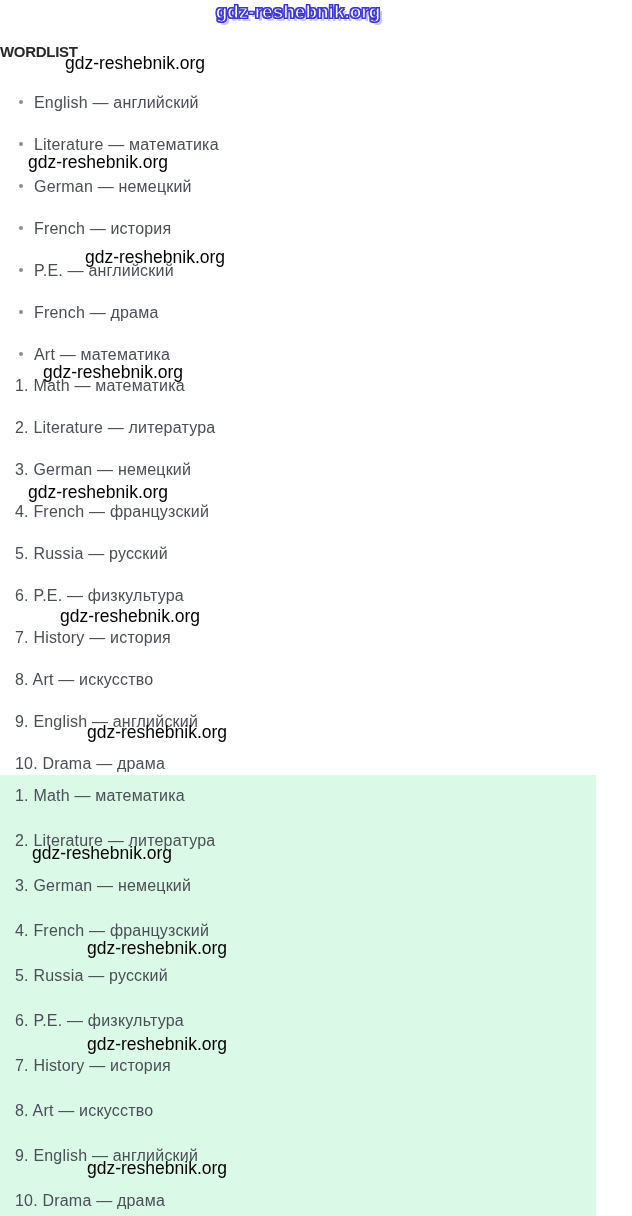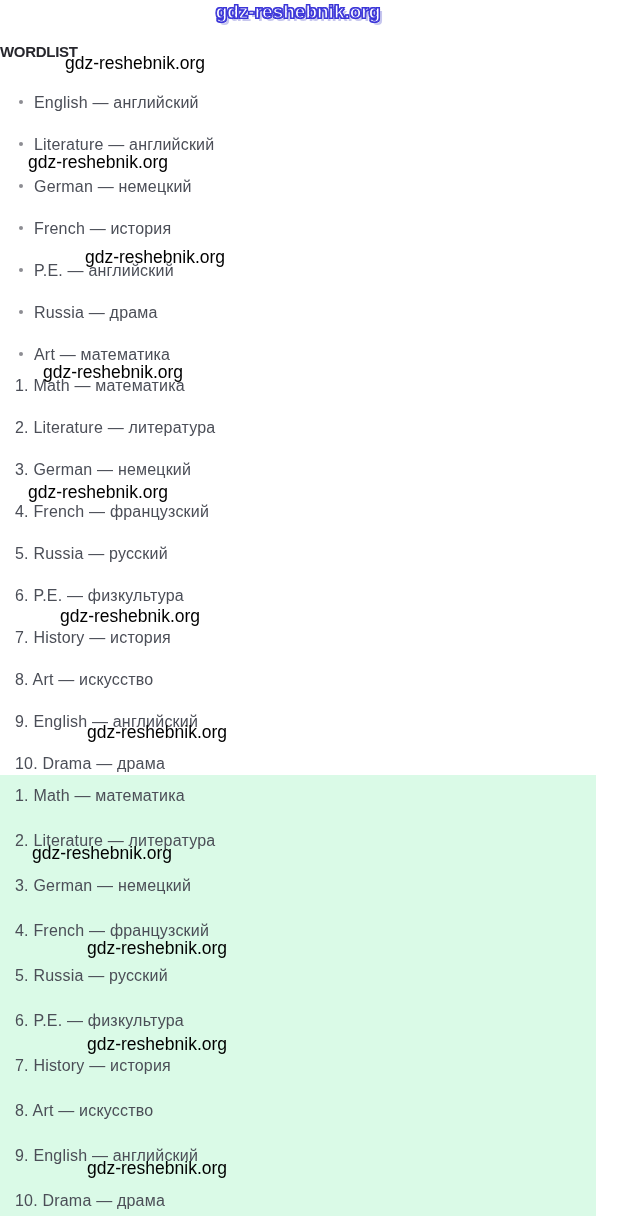--- a/index.html
+++ b/index.html
@@ -104,41 +104,41 @@
 
   <ul class="list bullets">
 
       <li>
         <span class="dot"></span>
         <span>English — английский</span>
       </li>
 
       <li>
         <span class="dot"></span>
-        <span>Literature — английский</span>
+        <span>Literature — математика</span>
       </li>
 
       <li>
         <span class="dot"></span>
         <span>German — немецкий</span>
       </li>
 
       <li>
         <span class="dot"></span>
         <span>French — история</span>
       </li>
 
       <li>
         <span class="dot"></span>
         <span>P.E. — английский</span>
       </li>
 
       <li>
         <span class="dot"></span>
-        <span>Russia — драма</span>
+        <span>French — драма</span>
       </li>
 
       <li>
         <span class="dot"></span>
         <span>Art — математика</span>
       </li>
     </ul>
 
   <ol class="list num-plain">
 

